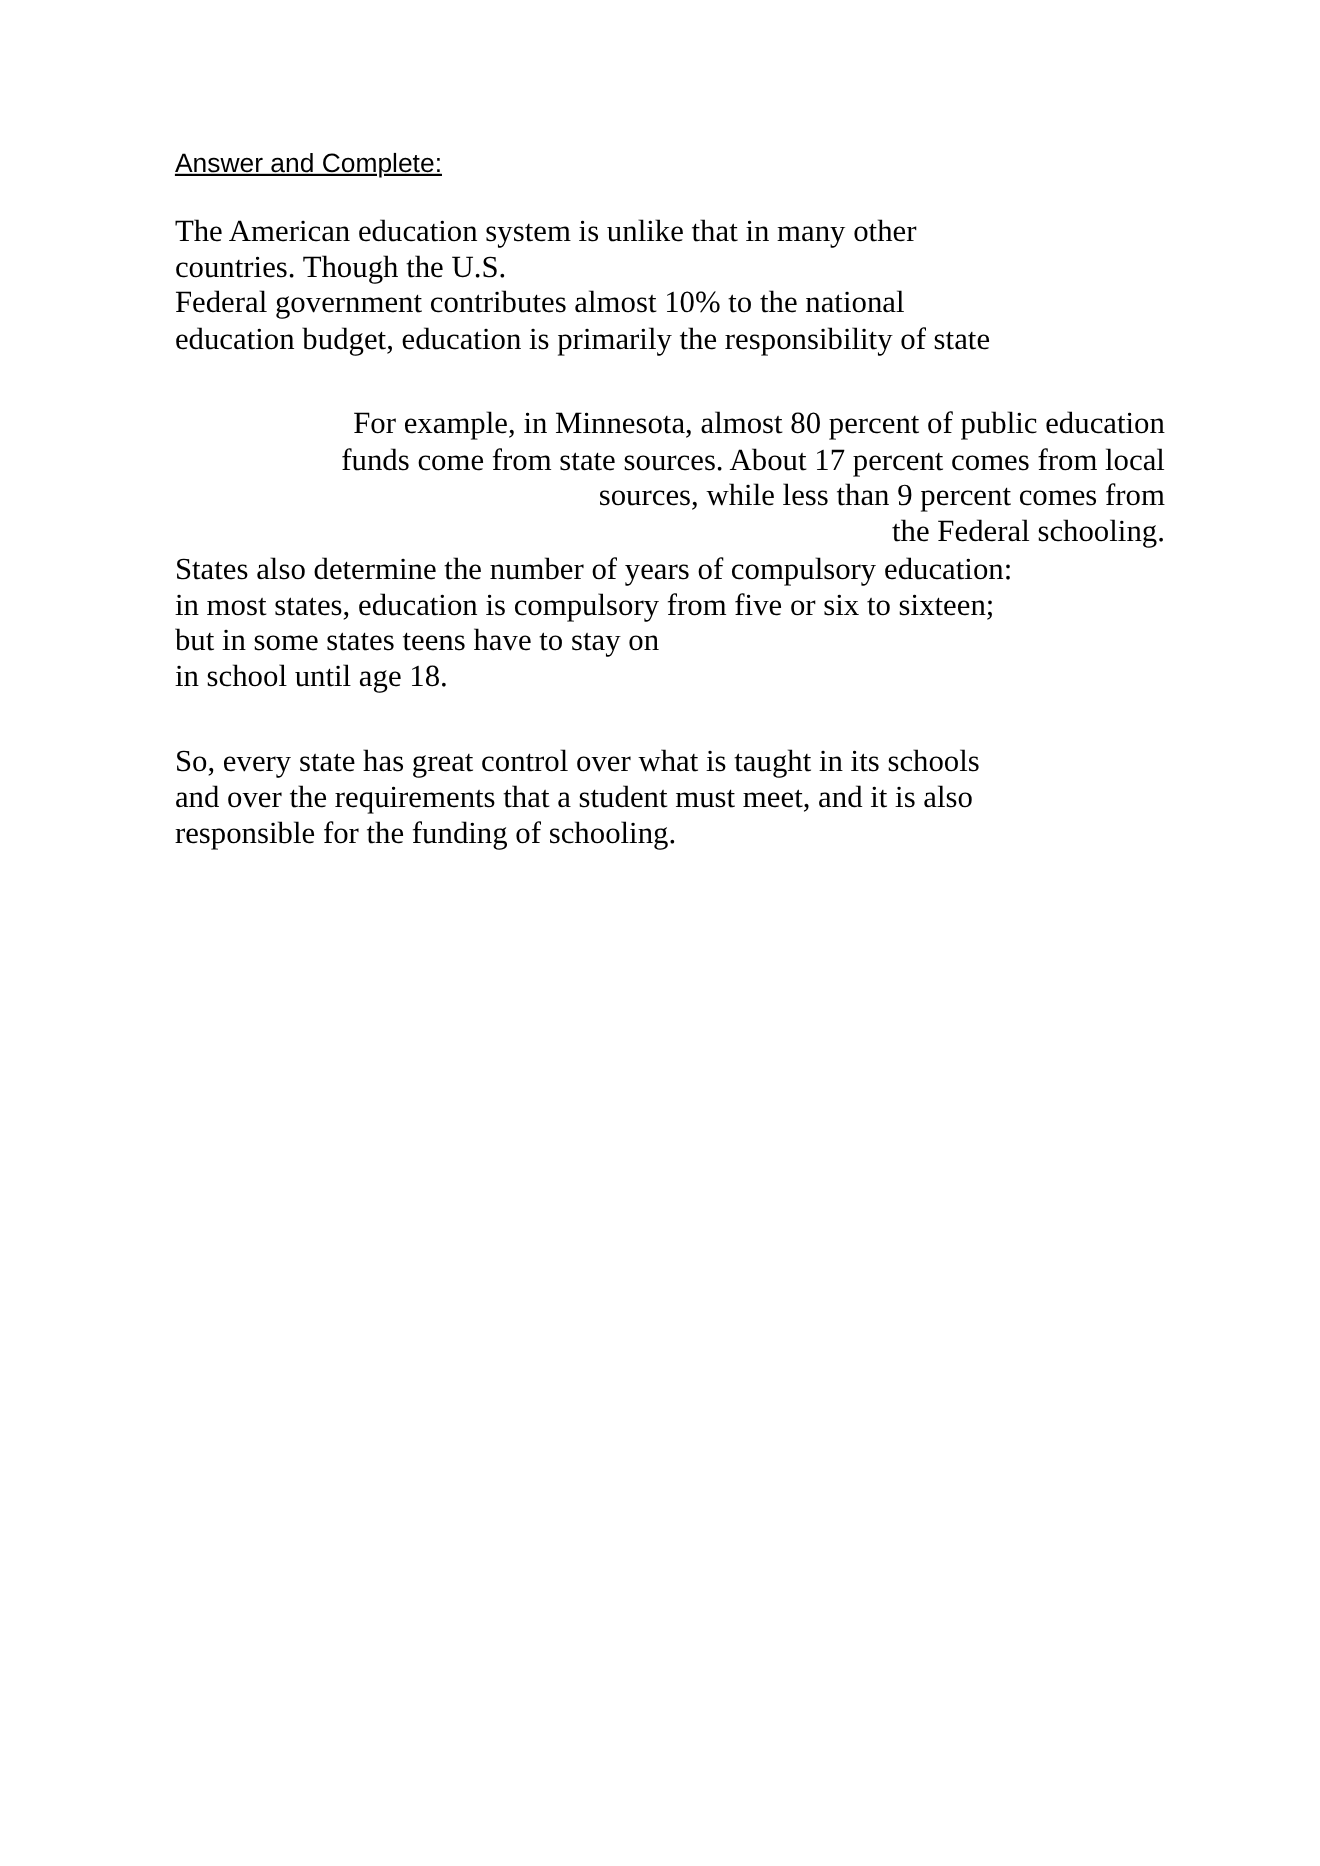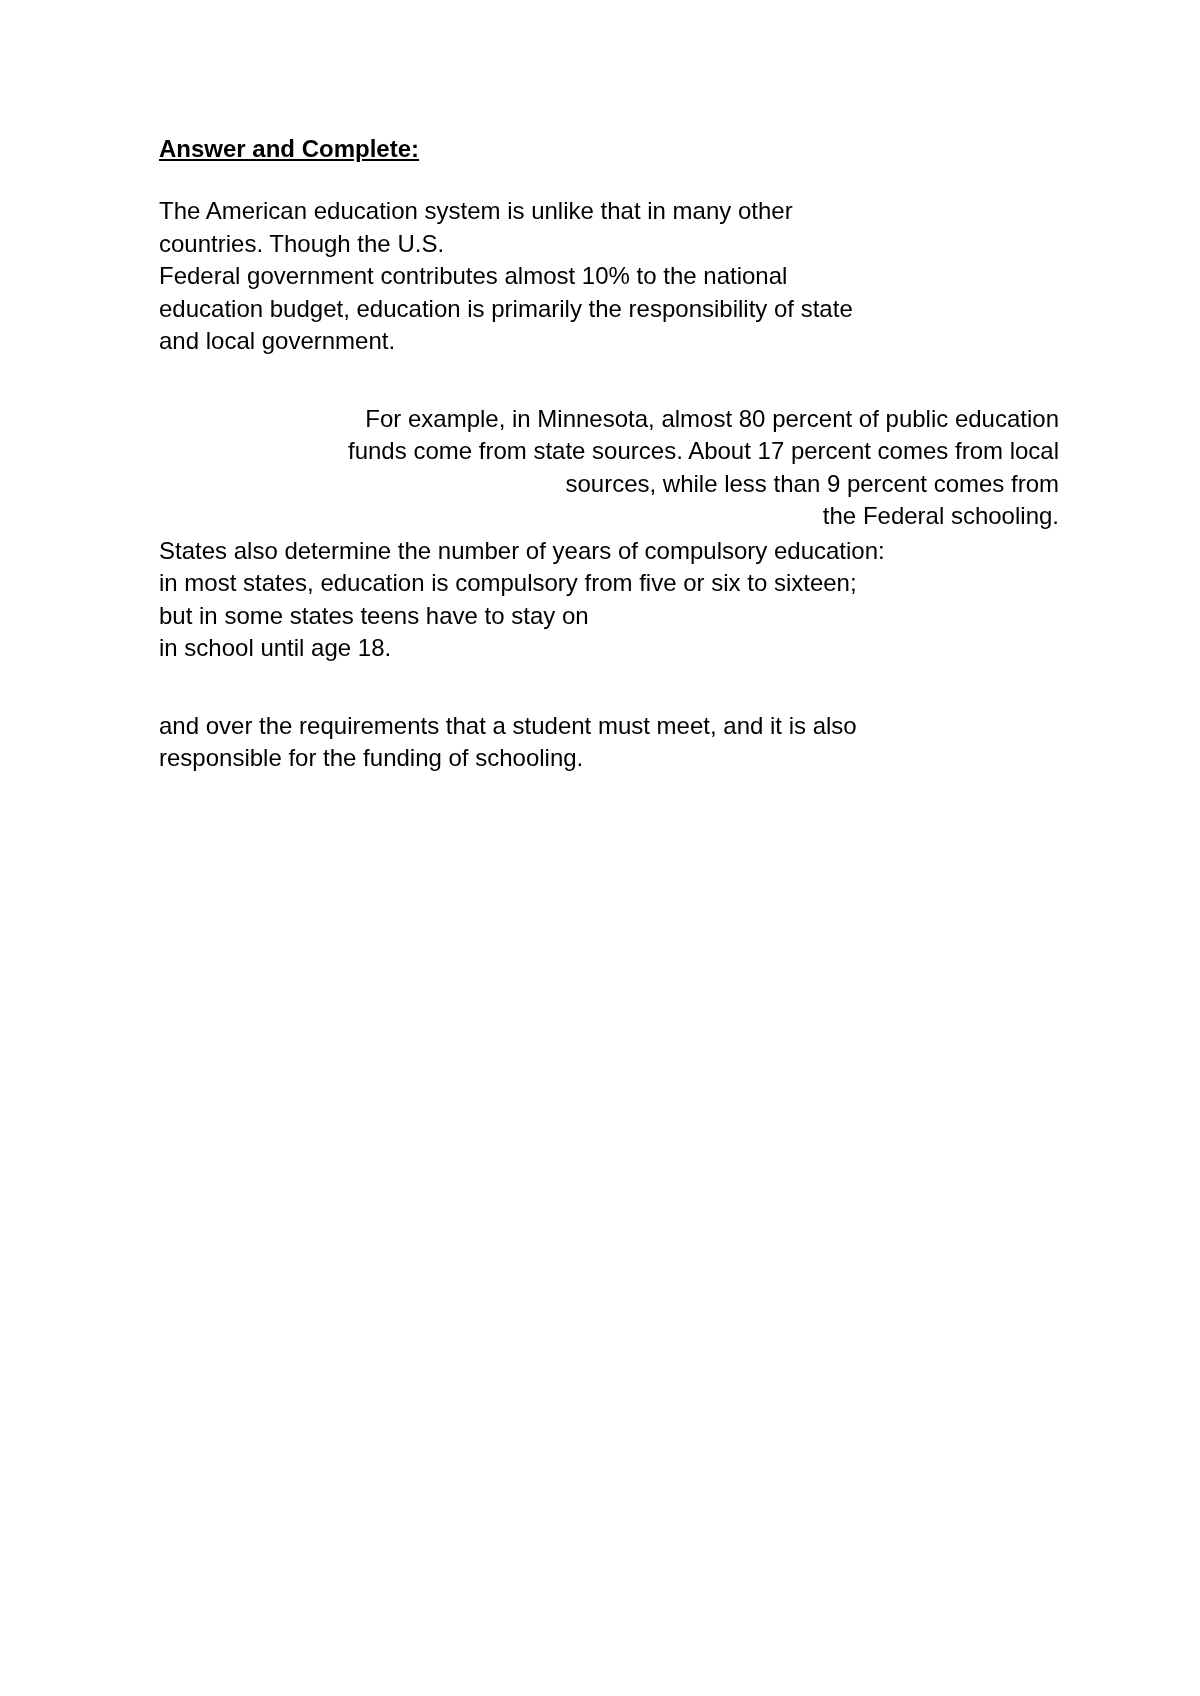--- a/index.html
+++ b/index.html
@@ -1,51 +1,51 @@
 <!DOCTYPE html>
 <html><head>
   <meta charset="utf-8">
   <style>
     html, body { margin: 0; padding: 0; background: #ffffff; }
     body { width: 1200px; height: 1696px; position: relative; overflow: hidden;
            font-family: "Liberation Sans", sans-serif; color: #000; }
     .page { position: absolute; left: 0; top: 0; width: 1200px; height: 1696px; background: #fff; }
     .content { position: absolute; left: 159px; top: 133px; width: 900px; }
-    .heading { font-weight: bold; font-size: 24px; line-height: 31px; margin: 0; }
+    .heading { font-weight: normal; font-size: 24px; line-height: 31px; margin: 0; }
     .heading.underline { text-decoration: underline; }
-    .para { font-size: 24px; line-height: 32.5px; margin: 0; }
+    .para { font-size: 28px; line-height: 32.5px; margin: 0; font-family: Liberation Serif, serif; }
     .line { display: block; white-space: nowrap; }
   </style>
 </head>
 <body>
 
 <div class="page">
   <div class="content">
     <p class="heading underline">Answer and Complete:</p>
 
     <p class="para" style="margin-top:31px;">
       <span class="line">The American education system is unlike that in many other</span>
       <span class="line">countries. Though the U.S.</span>
       <span class="line">Federal government contributes almost 10% to the national</span>
       <span class="line">education budget, education is primarily the responsibility of state</span>
-      <span class="line">and local government.</span>
     </p>
 
     <p class="para" style="margin-top:45px;text-align:right;">
       <span class="line">For example, in Minnesota, almost 80 percent of public education</span>
       <span class="line">funds come from state sources. About 17 percent comes from local</span>
       <span class="line">sources, while less than 9 percent comes from</span>
       <span class="line">the Federal schooling.</span>
     </p>
 
     <p class="para" style="margin-top:2px;">
       <span class="line">States also determine the number of years of compulsory education:</span>
       <span class="line">in most states, education is compulsory from five or six to sixteen;</span>
       <span class="line">but in some states teens have to stay on</span>
       <span class="line">in school until age 18.</span>
     </p>
 
     <p class="para" style="margin-top:45px;">
+      <span class="line">So, every state has great control over what is taught in its schools</span>
       <span class="line">and over the requirements that a student must meet, and it is also</span>
       <span class="line">responsible for the funding of schooling.</span>
     </p>
   </div>
 </div>
 
 </body></html>

